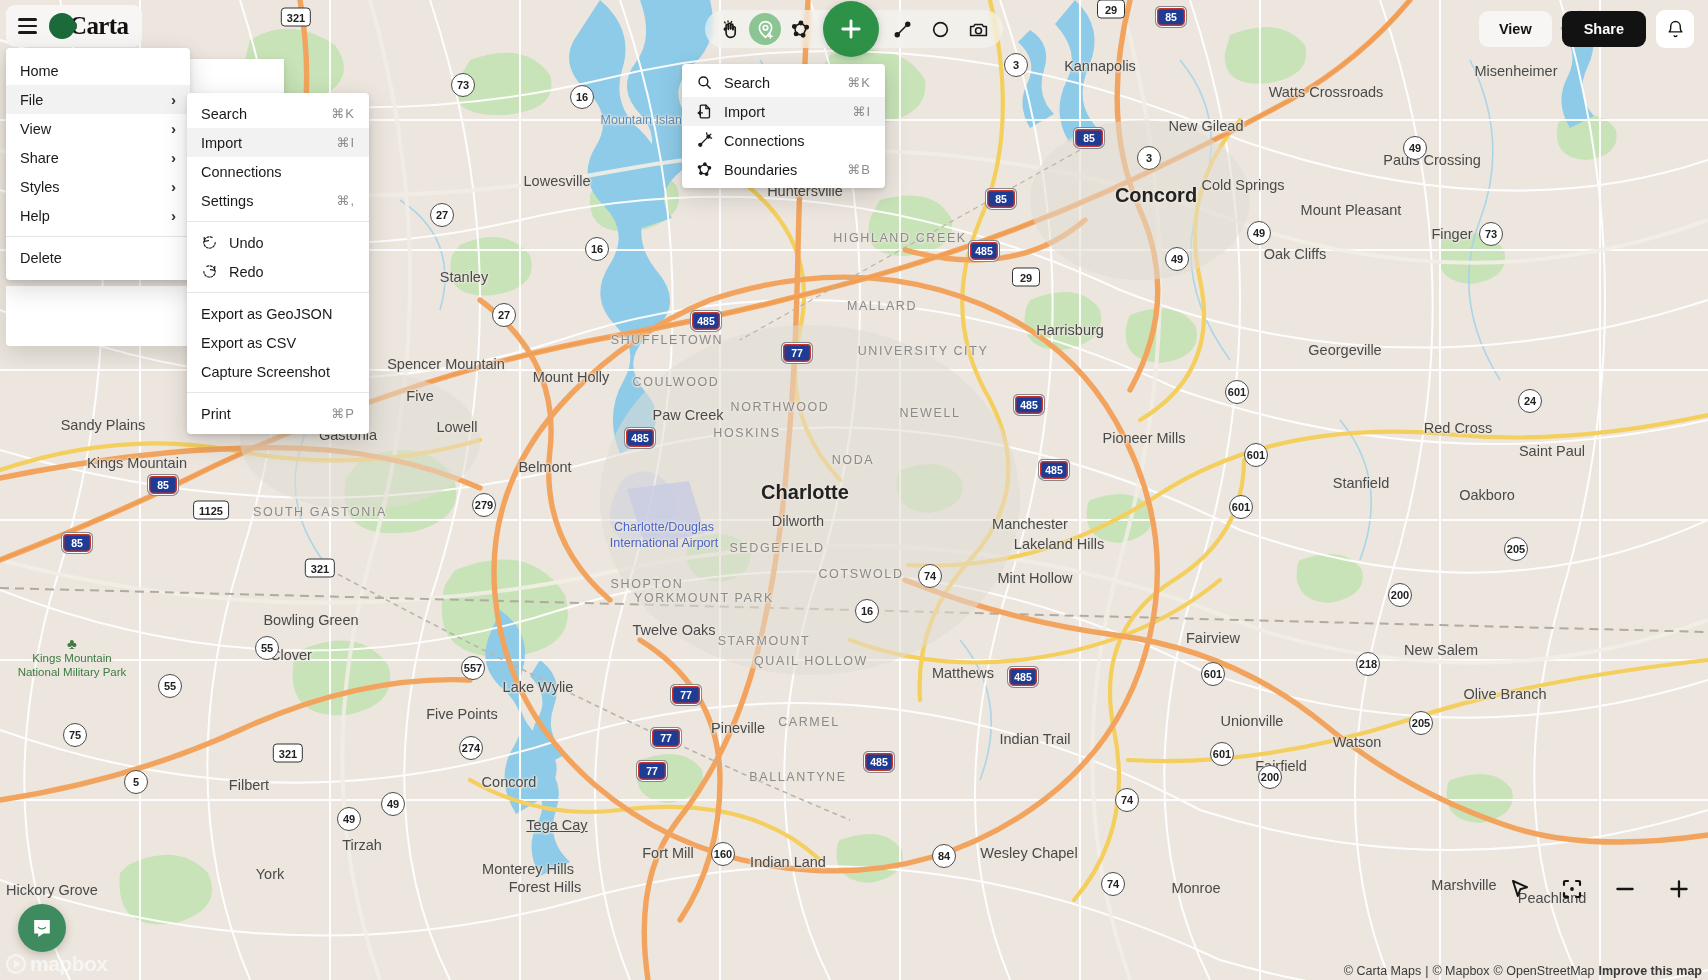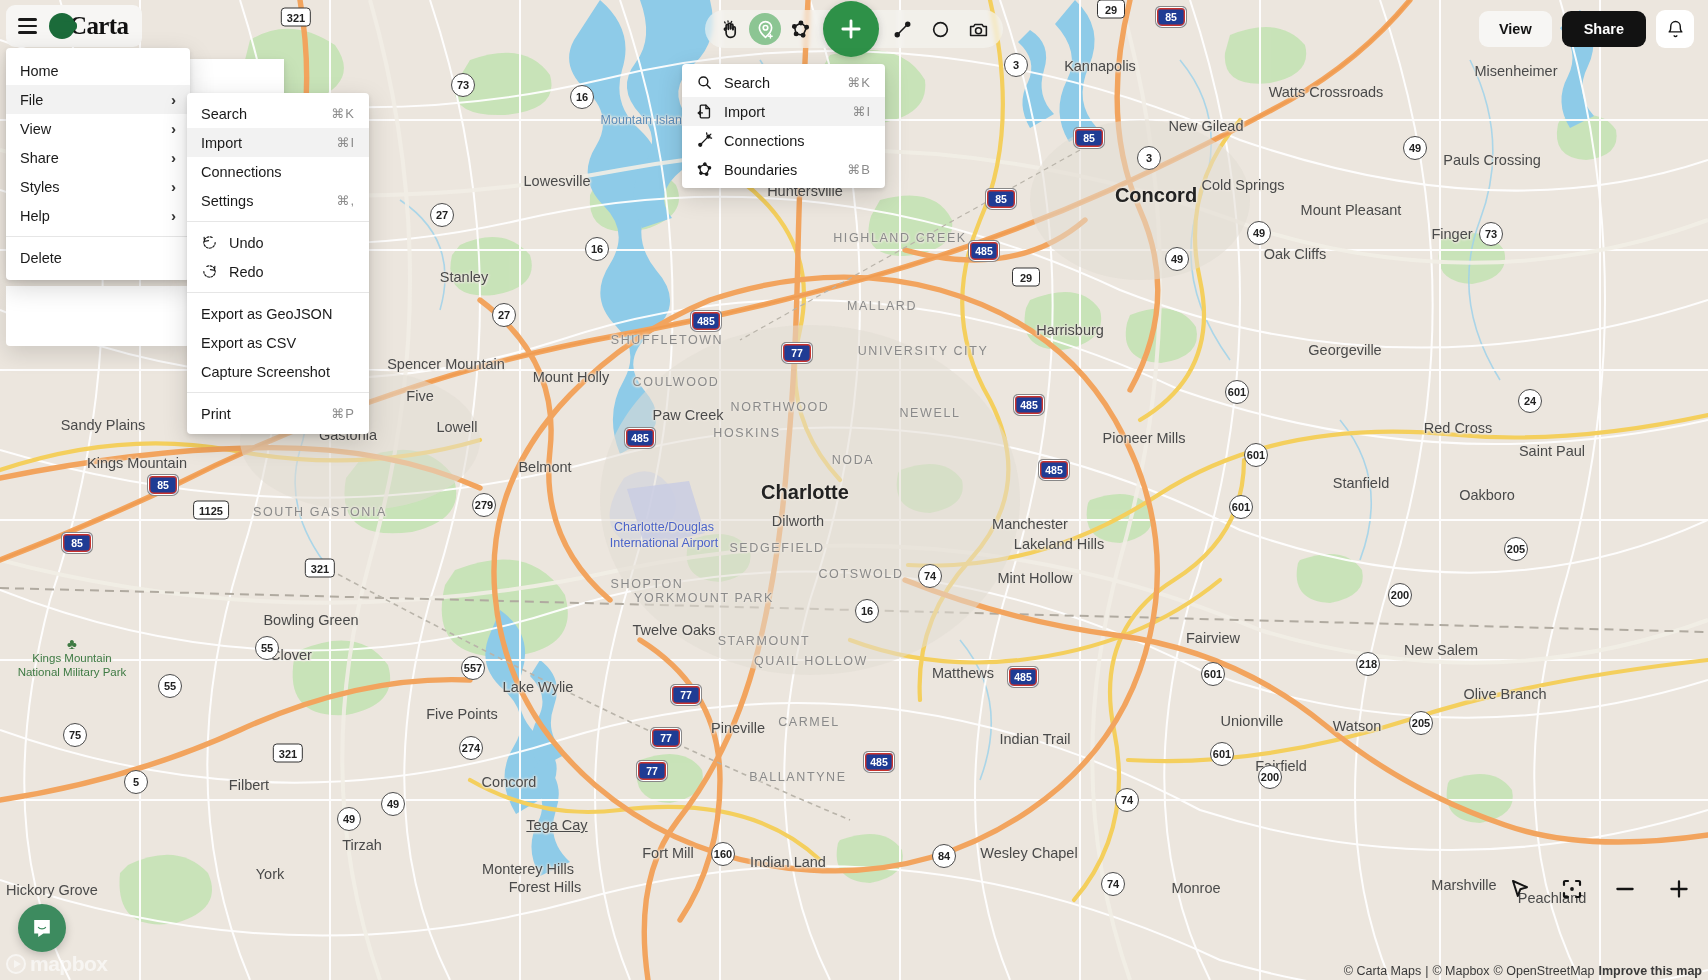--- a/index.html
+++ b/index.html
@@ -369,21 +369,21 @@
         <div class="map-label lbl-town" style="left: 1361px; top: 483px;">Stanfield</div>
         <div class="map-label lbl-town" style="left: 1487px; top: 495px;">Oakboro</div>
         <div class="map-label lbl-town" style="left: 1059px; top: 544px;">Lakeland Hills</div>
         <div class="map-label lbl-town" style="left: 1030px; top: 524px;">Manchester</div>
         <div class="map-label lbl-town" style="left: 1035px; top: 578px;">Mint Hollow</div>
         <div class="map-label lbl-town" style="left: 963px; top: 673px;">Matthews</div>
         <div class="map-label lbl-town" style="left: 1035px; top: 739px;">Indian Trail</div>
         <div class="map-label lbl-town" style="left: 1213px; top: 638px;">Fairview</div>
         <div class="map-label lbl-town" style="left: 1441px; top: 650px;">New Salem</div>
         <div class="map-label lbl-town" style="left: 1252px; top: 721px;">Unionville</div>
-        <div class="map-label lbl-town" style="left: 1357px; top: 726px;">Watson</div>
+        <div class="map-label lbl-town" style="left: 1357px; top: 742px;">Watson</div>
         <div class="map-label lbl-town" style="left: 1505px; top: 694px;">Olive Branch</div>
         <div class="map-label lbl-town" style="left: 1281px; top: 766px;">Fairfield</div>
         <div class="map-label lbl-town" style="left: 1029px; top: 853px;">Wesley Chapel</div>
         <div class="map-label lbl-town" style="left: 1196px; top: 888px;">Monroe</div>
         <div class="map-label lbl-town" style="left: 1464px; top: 885px;">Marshville</div>
         <div class="map-label lbl-town" style="left: 805px; top: 191px;">Huntersville</div>
         <div class="map-label lbl-town" style="left: 557px; top: 181px;">Lowesville</div>
         <div class="map-label lbl-town" style="left: 464px; top: 277px;">Stanley</div>
         <div class="map-label lbl-town" style="left: 571px; top: 377px;">Mount Holly</div>
         <div class="map-label lbl-town" style="left: 446px; top: 364px;">Spencer Mountain</div>
@@ -406,21 +406,21 @@
         <div class="map-label lbl-town" style="left: 362px; top: 845px;">Tirzah</div>
         <div class="map-label lbl-town" style="left: 509px; top: 782px;">Concord</div>
         <div class="map-label lbl-town" style="left: 528px; top: 869px;">Monterey Hills</div>
         <div class="map-label lbl-town" style="left: 545px; top: 887px;">Forest Hills</div>
         <div class="map-label lbl-town" style="left: 738px; top: 728px;">Pineville</div>
         <div class="map-label lbl-town" style="left: 674px; top: 630px;">Twelve Oaks</div>
         <div class="map-label lbl-town" style="left: 798px; top: 521px;">Dilworth</div>
         <div class="map-label lbl-town" style="left: 52px; top: 890px;">Hickory Grove</div>
         <div class="map-label lbl-town" style="left: 1516px; top: 71px;">Misenheimer</div>
         <div class="map-label lbl-town" style="left: 1326px; top: 92px;">Watts Crossroads</div>
-        <div class="map-label lbl-town" style="left: 1492px; top: 160px;">Pauls Crossing</div>
+        <div class="map-label lbl-town" style="left: 1432px; top: 160px;">Pauls Crossing</div>
         <div class="map-label lbl-town" style="left: 1295px; top: 254px;">Oak Cliffs</div>
         <div class="map-label lbl-town" style="left: 1452px; top: 234px;">Finger</div>
         <div class="map-label lbl-town" style="left: 1552px; top: 451px;">Saint Paul</div>
         <div class="map-label lbl-town" style="left: 1552px; top: 898px;">Peachland</div>
         <div class="map-label lbl-nbhd" style="left: 900px; top: 238px;">HIGHLAND CREEK</div>
         <div class="map-label lbl-nbhd" style="left: 882px; top: 306px;">MALLARD</div>
         <div class="map-label lbl-nbhd" style="left: 923px; top: 351px;">UNIVERSITY CITY</div>
         <div class="map-label lbl-nbhd" style="left: 930px; top: 413px;">NEWELL</div>
         <div class="map-label lbl-nbhd" style="left: 780px; top: 407px;">NORTHWOOD</div>
         <div class="map-label lbl-nbhd" style="left: 747px; top: 433px;">HOSKINS</div>

